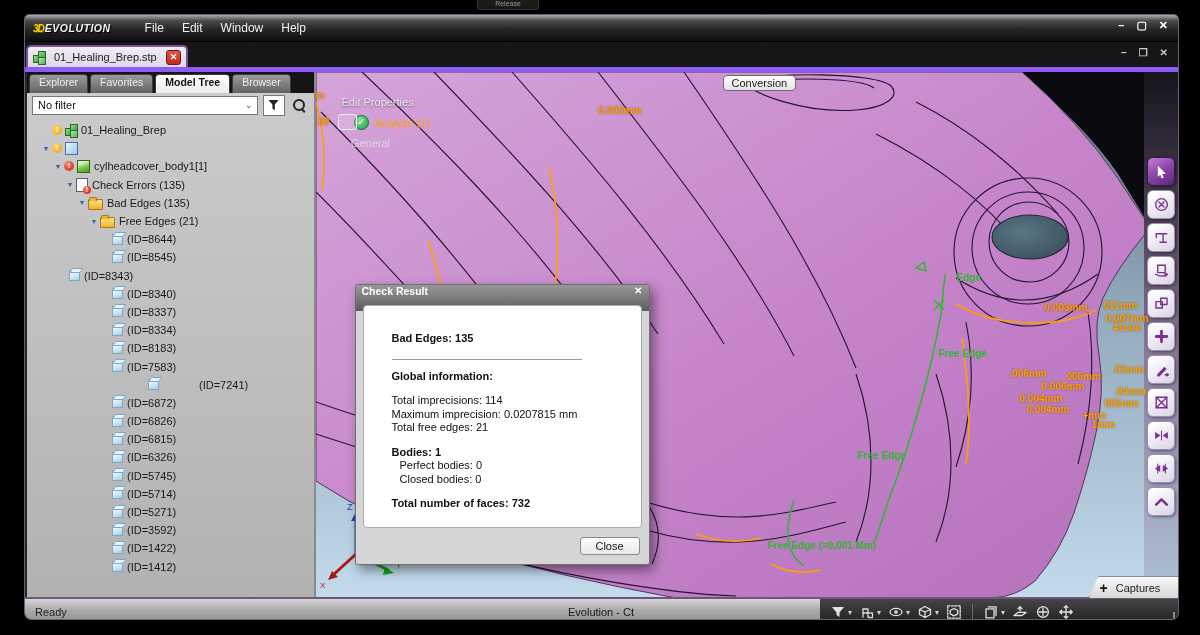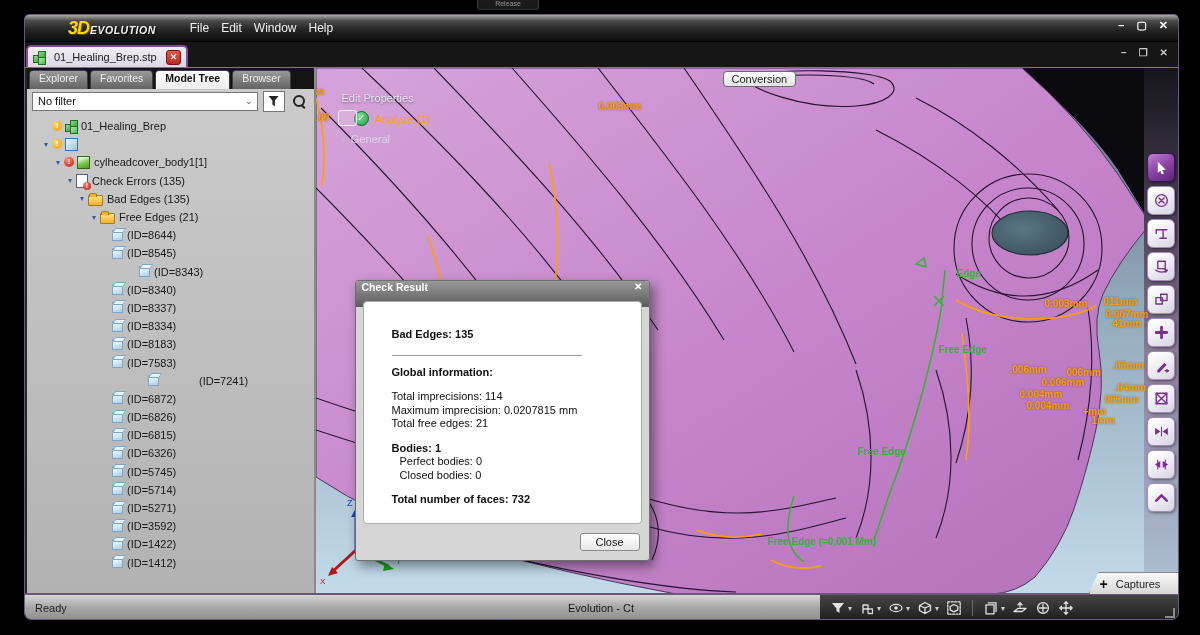--- a/index.html
+++ b/index.html
@@ -8,40 +8,40 @@
   .release-chip{position:absolute;left:477px;top:0;width:60px;height:9px;background:#1b1b1b;
        border:1px solid #3a3a3a;border-top:none;color:#9a9a9a;font-size:7px;line-height:8px;
        text-align:center;overflow:hidden;border-radius:0 0 3px 3px;}
   .app-window{position:absolute;left:24px;top:14px;width:1153px;height:604px;
        border:1px solid #6e5a80;border-radius:5px 5px 7px 7px;background:#101010;overflow:hidden;
        box-shadow:0 0 8px rgba(0,0,0,.8);}
   
   .titlebar{height:26px;background:linear-gradient(#ababab 0,#4b4b4b 22%,#262626 55%,#0e0e0e 100%);
        display:flex;align-items:center;position:relative;border-bottom:1px solid #000;}
   .logo{display:flex;align-items:baseline;margin-left:8px;font-style:italic;font-weight:bold;cursor:default;}
-  .logo .l3d{color:#ffd400;font-size:18px;letter-spacing:-1px;text-shadow:1px 1px 0 #5d4a00;margin-left:35px;}
+  .logo .l3d{color:#ffd400;font-size:10px;letter-spacing:-1px;text-shadow:1px 1px 0 #5d4a00;}
   .logo .lev{color:#f2f2f2;font-size:10.5px;letter-spacing:.5px;margin-left:1px;text-shadow:1px 1px 0 #000;}
-  .menus{display:flex;gap:8px;margin-left:32px;}
+  .menus{display:flex;gap:14px;margin-left:32px;}
   .menu-item{color:#f0f0f0;font-size:12px;padding:2px 2px;cursor:default;}
   .tb-icons{display:flex;gap:9px;margin-left:14px;align-items:center;}
   .tb-ic{width:17px;height:17px;display:flex;align-items:center;justify-content:center;}
   .win-title{position:absolute;left:50%;transform:translateX(-50%);color:#ededed;font-size:11px;white-space:nowrap;}
   .win-controls{position:absolute;right:10px;top:4px;display:flex;gap:12px;color:#fff;font-size:11px;font-weight:bold;}
   .win-controls span{cursor:default;}
   
   .tabrow{height:25px;background:#161616;position:relative;display:flex;align-items:flex-end;}
   .doc-tab{margin-left:1px;height:20px;width:148px;background:linear-gradient(#f1eef6,#ddd6e8);
        border:2px solid #7a4f93;border-bottom:none;border-radius:5px 5px 0 0;display:flex;
        align-items:center;padding:0 5px;gap:5px;}
   .doc-tab .lbl{font-size:11px;color:#1a1a1a;flex:1;white-space:nowrap;overflow:hidden;}
   .tab-close{width:13px;height:13px;background:linear-gradient(#e2574b,#b92b1e);border:1px solid #7d140b;
        border-radius:3px;color:#fff;font-size:9px;line-height:12px;text-align:center;font-weight:bold;}
   .child-controls{position:absolute;right:10px;top:5px;display:flex;gap:12px;color:#c9c9c9;font-size:10px;font-weight:bold;}
   
-  .main{display:flex;height:525px;border-top:1px solid #8b5cf6;}
+  .main{display:flex;height:525px;border-top:5px solid #8b5cf6;}
   
   .left-panel{width:287px;background:linear-gradient(#cccccc,#b2b2b2);display:flex;flex-direction:column;
        border-left:2px solid #262626;}
   .panel-tabs{height:19px;background:#141414;display:flex;gap:2px;padding:2px 0 0 2px;}
   .ptab{font-size:10.5px;color:#eee;background:linear-gradient(#9a9a9a,#636363);border:1px solid #3c3c3c;
        border-bottom:none;border-radius:4px 4px 0 0;padding:1px 9px 0 9px;}
   .ptab.active{background:linear-gradient(#fdfdfd,#ececec);color:#111;font-weight:bold;}
   .filter-row{height:24px;display:flex;align-items:center;gap:5px;padding:0 6px 0 5px;}
   .combo{flex:1;height:17px;background:#fff;border:1px solid #777;display:flex;align-items:center;
        font-size:11px;color:#111;padding-left:5px;}
@@ -256,21 +256,21 @@
           <div class="tree-row" style="padding-left: 73px;">
             <span class="sp12"></span>
             <span class="tico ico-cube"></span>
             <span>(ID=8644)</span>
           </div>
           <div class="tree-row" style="padding-left: 73px;">
             <span class="sp12"></span>
             <span class="tico ico-cube"></span>
             <span>(ID=8545)</span>
           </div>
-          <div class="tree-row" style="padding-left: 100px;">
+          <div class="tree-row" style="padding-left: 30px;">
             <span class="sp12"></span>
             <span class="tico ico-cube"></span>
             <span>(ID=8343)</span>
           </div>
           <div class="tree-row" style="padding-left: 73px;">
             <span class="sp12"></span>
             <span class="tico ico-cube"></span>
             <span>(ID=8340)</span>
           </div>
           <div class="tree-row" style="padding-left: 73px;">

